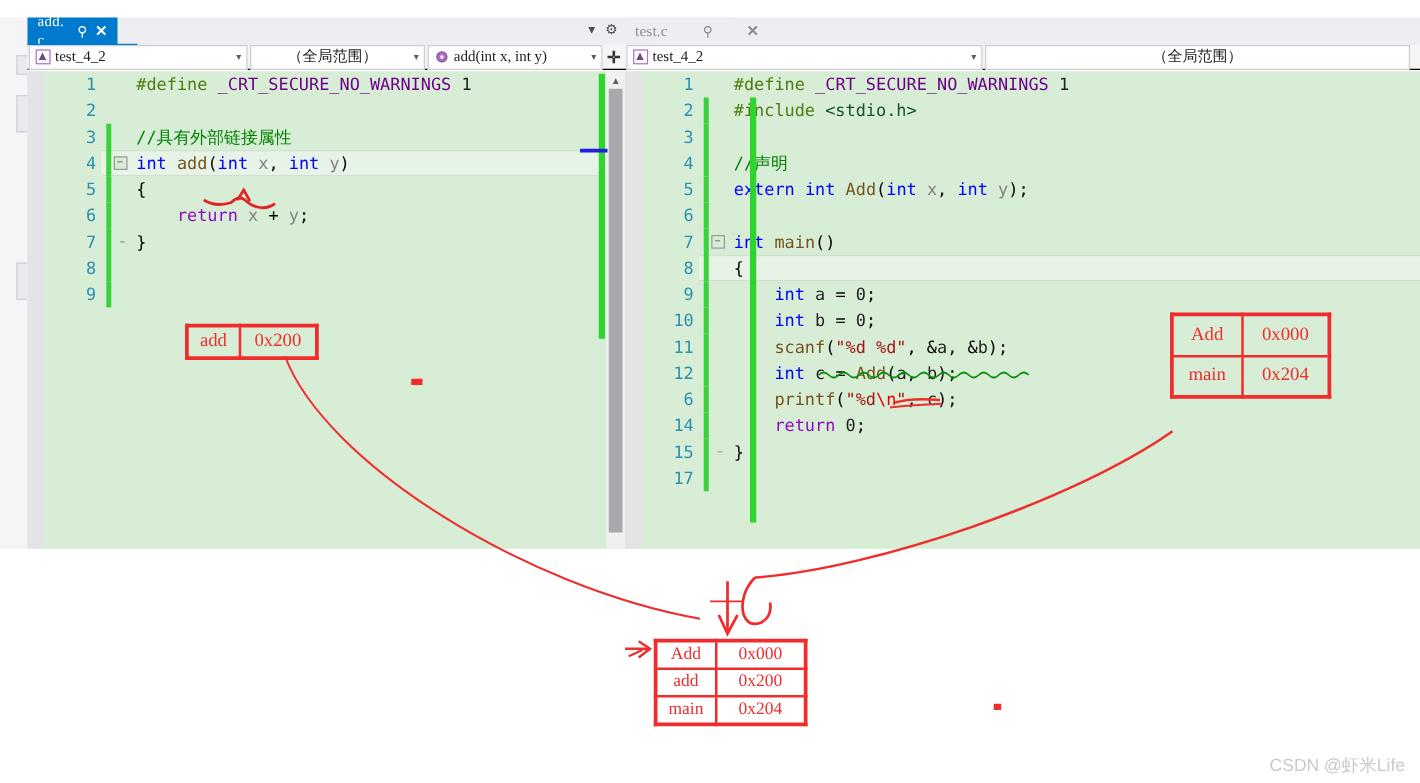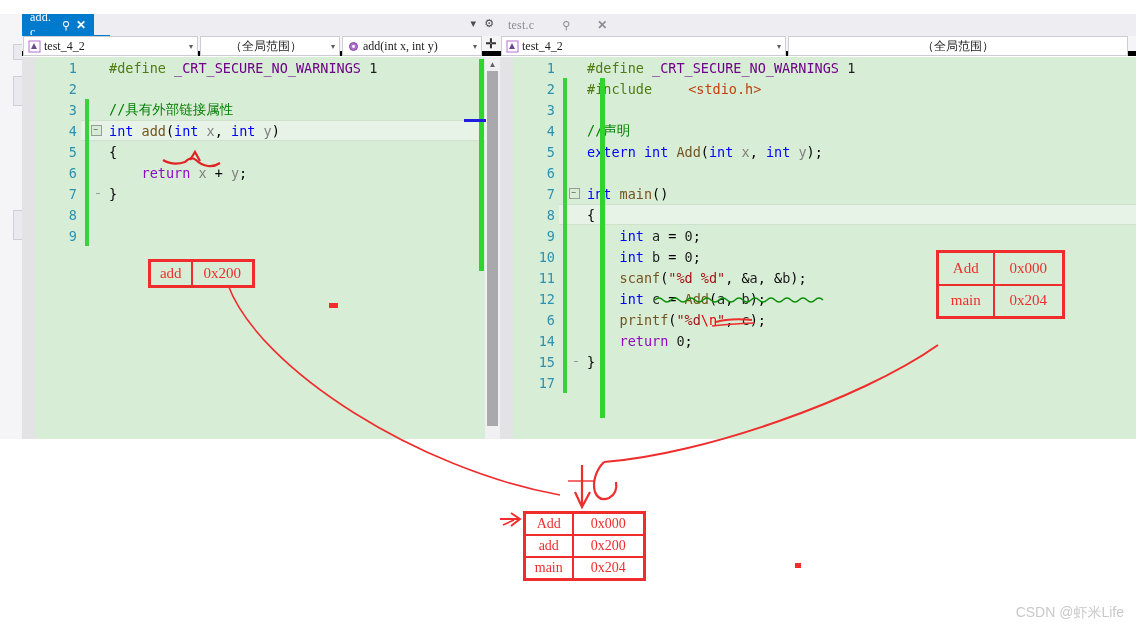--- a/index.html
+++ b/index.html
@@ -28,21 +28,21 @@
        font-size:12px;font-family:"Liberation Serif",serif;box-sizing:border-box;}
   .tab.active{background:#007acc;color:#ffffff;}
   .tab.inactive{background:#eeeef2;color:#8b8b92;}
   .tab .tname{letter-spacing:.2px;}
   .tab .pin{margin-left:7px;font-size:11px;}
   .tab .xbtn{margin-left:6px;font-size:12px;font-weight:bold;}
   .tab-underline{position:absolute;left:0;top:21px;height:2px;background:#007acc;}
 
   .tab-right-icons{position:absolute;right:6px;top:3px;display:flex;align-items:center;gap:8px;color:#4c4c52;font-size:11px;}
 
-  .navbar{position:absolute;left:0;top:22px;height:20px;width:100%;background:#f5f5f7;border-bottom:5px solid #000000;box-sizing:border-box;display:flex;align-items:flex-start;}
+  .navbar{position:absolute;left:0;top:22px;height:20px;width:100%;background:#f5f5f7;border-bottom:1px solid #000000;box-sizing:border-box;display:flex;align-items:center;}
   .combo{position:relative;height:20px;background:#ffffff;border:1px solid #ccccd2;margin:0 1px;display:flex;align-items:center;
          font-size:12px;font-family:"Liberation Serif",serif;color:#1c1c1c;box-sizing:border-box;padding:0 4px;}
   .combo .ctext{flex:1;white-space:nowrap;overflow:hidden;}
   .combo .carrow{color:#5a5a60;font-size:8px;margin-left:4px;}
   .combo .cglyph{width:13px;height:13px;margin-right:3px;flex:0 0 auto;}
   .combo.center .ctext{text-align:center;}
 
   .plus-btn{width:16px;display:flex;align-items:center;justify-content:center;color:#333;font-size:13px;font-weight:bold;}
 
   
@@ -67,21 +67,21 @@
   .pp{color:#4d7c0f;}      
   .mac{color:#6f008a;}     
   .cm{color:#008000;}      
   .fn{color:#74531f;}      
   .id{color:#1f1f1f;}      
   .var{color:#808080;}     
   .str{color:#a31515;}     
   .esc{color:#ee0000;}     
   .num{color:#1f1f1f;}
   .kv{color:#8f08c4;}      
-  .inc{color:#c2410c;margin-left:28px;}
+  .inc{color:#14532d;}
 
   
   .vscroll{position:absolute;right:0;top:0;bottom:0;width:15px;background:#f0f0f2;}
   .vscroll .up{position:absolute;top:0;left:0;width:15px;height:14px;display:flex;align-items:center;justify-content:center;color:#606060;font-size:8px;}
   .vscroll .thumb{position:absolute;left:2px;width:11px;background:#a8a8ad;}
   .marker-green{position:absolute;width:5px;background:#2fd42f;}
   .marker-blue{position:absolute;height:3px;background:#1f1fdd;}
 
   
   .ann{position:absolute;left:0;top:0;width:1136px;height:626px;pointer-events:none;}

